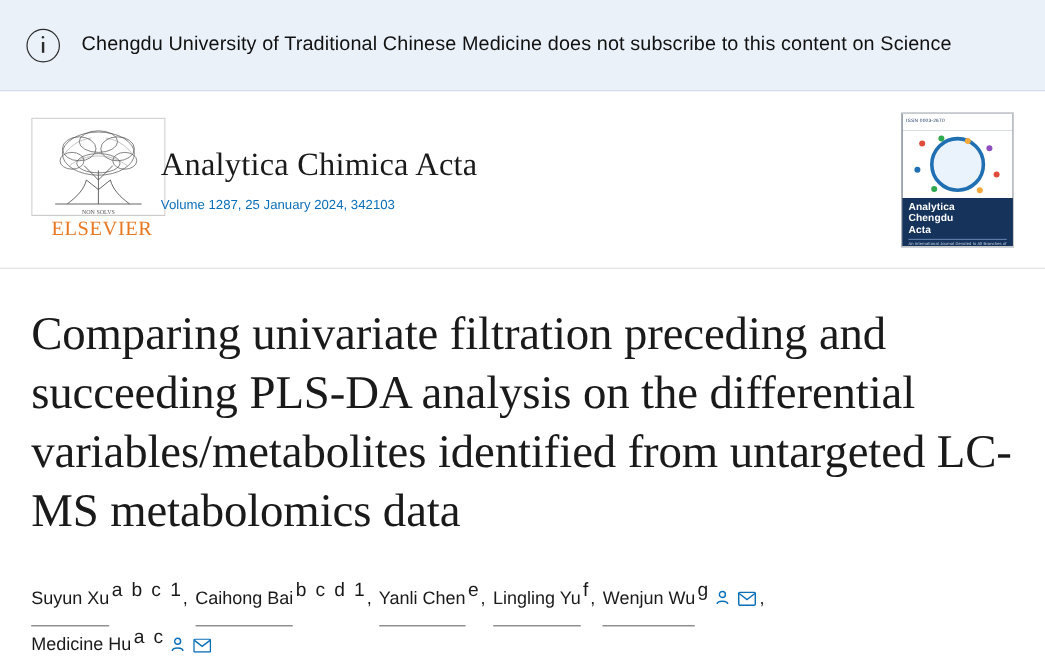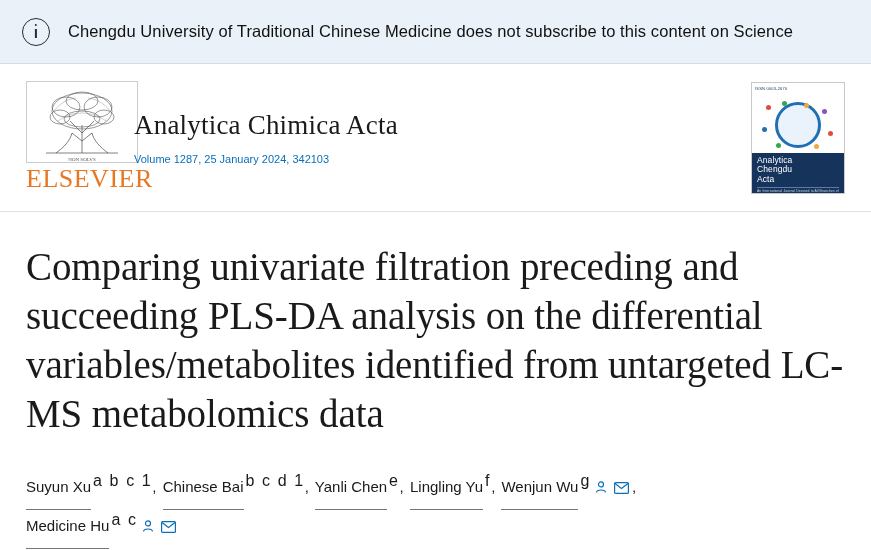--- a/index.html
+++ b/index.html
@@ -12,21 +12,21 @@
     background: #ffffff;
     font-family: "Liberation Sans", sans-serif;
     color: #1a1a1a;
     overflow: hidden;
   }
 
   
   .banner {
     background: #eaf1f9;
     border-bottom: 1px solid #d3dde8;
-    height: 64px;
+    height: 76px;
     display: flex;
     align-items: center;
     padding: 0 22px;
     box-sizing: border-box;
     white-space: nowrap;
     overflow: hidden;
   }
   .banner-icon {
     flex: 0 0 auto;
     width: 26px;
@@ -75,21 +75,21 @@
   }
 
   .elsevier-logo {
     width: 118px;
     flex: 0 0 auto;
     text-align: center;
   }
   .tree-svg { display: block; }
   .elsevier-word {
     font-family: "Liberation Serif", serif;
-    font-size: 26px;
+    font-size: 17px;
     letter-spacing: 0.5px;
     color: #e87722;
     font-weight: 400;
     margin-top: 1px;
   }
 
   .journal-center {
     flex: 1 1 auto;
     text-align: left;
     margin-left: -10px;
@@ -156,21 +156,21 @@
     position: absolute;
     left: 0; right: 0; bottom: 0;
     height: 40px;
     background: #16335c;
     color: #ffffff;
     padding: 3px 5px 0 5px;
     box-sizing: border-box;
   }
   .cover-bottom div {
     font-size: 8.5px;
-    font-weight: normal;
+    font-weight: bold;
     line-height: 1.12;
     letter-spacing: 0.1px;
   }
   .cover-rule {
     margin-top: 3px;
     height: 1px;
     background: #5d7ba6;
   }
   .cover-small {
     font-size: 3.4px !important;
@@ -289,21 +289,21 @@
   </div>
 </div>
 
 <div class="article">
   <h1 class="article-title">Comparing univariate filtration preceding and succeeding PLS-DA analysis on the differential variables/metabolites identified from untargeted LC-MS metabolomics data</h1>
 
   <div class="authors">
 
     <span><span class="author-name">Suyun Xu</span><sup class="aff">a b c 1</sup><span class="sep">,</span></span>
 
-    <span><span class="author-name">Chinese Bai</span><sup class="aff">b c d 1</sup><span class="sep">,</span></span>
+    <span><span class="author-name">Caihong Bai</span><sup class="aff">b c d 1</sup><span class="sep">,</span></span>
 
     <span><span class="author-name">Yanli Chen</span><sup class="aff">e</sup><span class="sep">,</span></span>
 
     <span><span class="author-name">Lingling Yu</span><sup class="aff">f</sup><span class="sep">,</span></span>
 
     <span><span class="author-name">Wenjun Wu</span><sup class="aff">g</sup><span class="icon-person"><svg width="14" height="14" viewBox="0 0 14 14">
             <circle cx="7" cy="4.4" r="2.5" fill="none" stroke="#0b6fb8" stroke-width="1.2"></circle>
             <path d="M2.6 12.4 C2.6 9.2 11.4 9.2 11.4 12.4" fill="none" stroke="#0b6fb8" stroke-width="1.2"></path>
           </svg></span><span class="icon-mail"><svg width="15" height="12" viewBox="0 0 15 12">
             <rect x="0.6" y="0.6" width="13.8" height="10.8" rx="1" fill="none" stroke="#0b6fb8" stroke-width="1.2"></rect>

